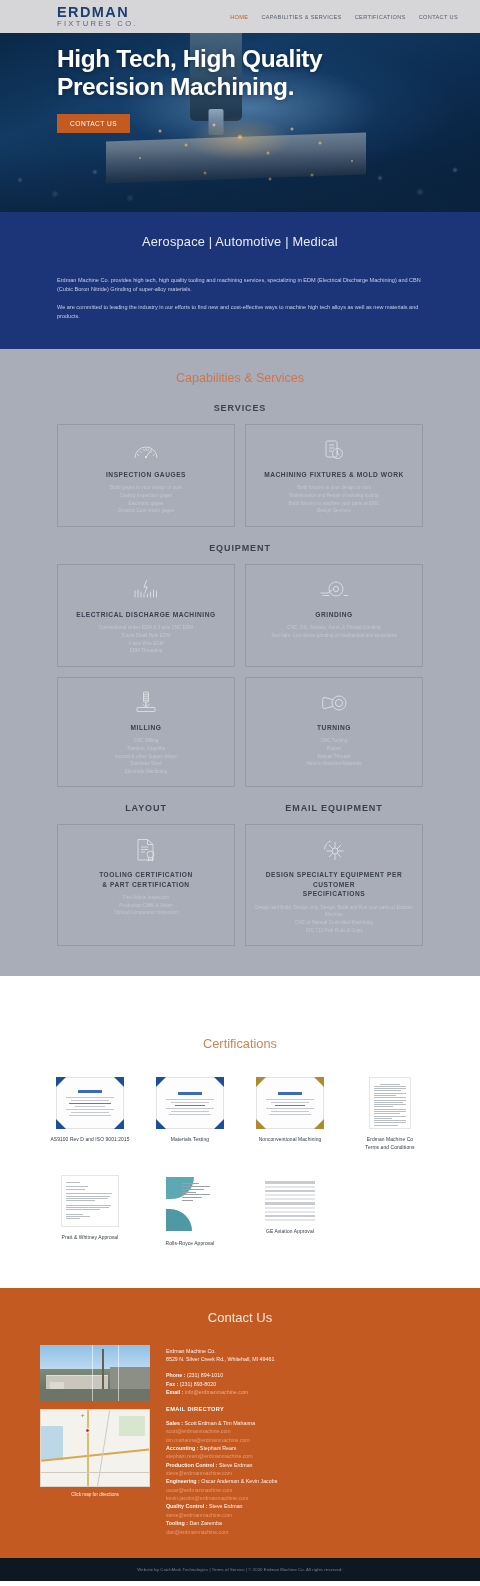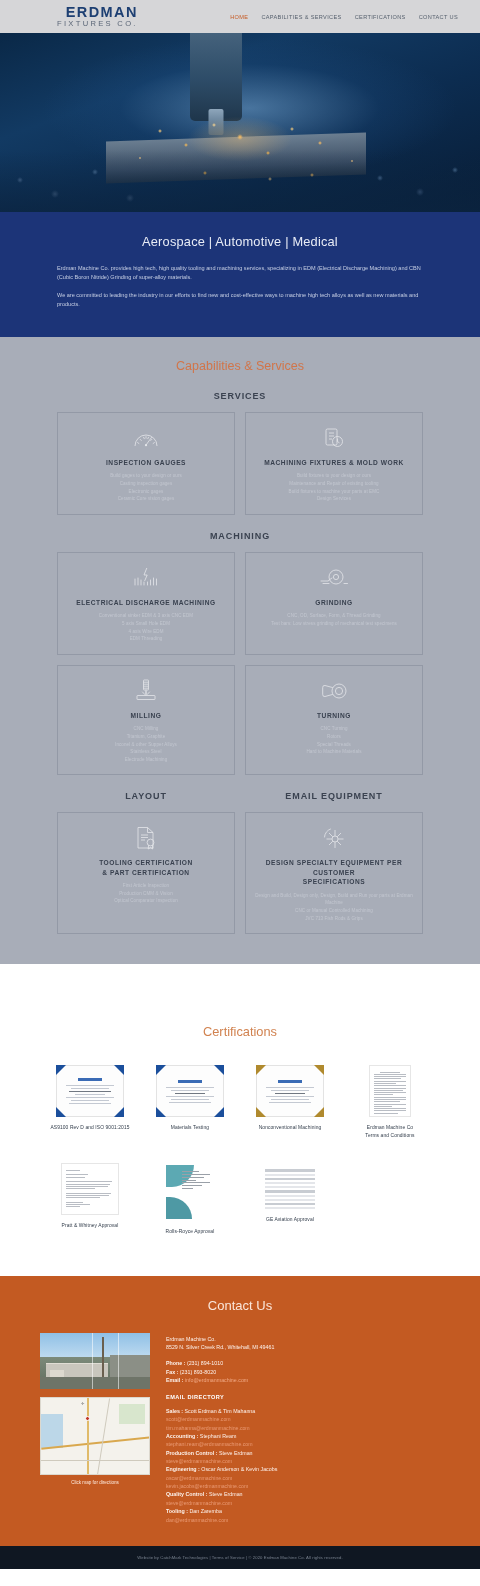--- a/index.html
+++ b/index.html
@@ -12,21 +12,20 @@
   }
   .page { width: 480px; position: relative; overflow: hidden; }
 
   
   .header {
     height: 33px;
     background: #d6d6d8;
     display: flex;
     align-items: center;
     padding: 0 22px 0 57px;
-    text-align: right;
   }
   .logo { line-height: 1; }
   .logo-main {
     font-size: 14.5px;
     font-weight: bold;
     letter-spacing: 1.4px;
     color: #1d3f72;
     display: block;
   }
   .logo-sub {
@@ -142,21 +141,21 @@
   .intro {
     background: #1c3478;
     padding: 22px 57px 28px;
   }
   .intro-title {
     text-align: center;
     color: #e8ecf6;
     font-size: 12.8px;
     font-weight: normal;
     letter-spacing: 0.2px;
-    margin-bottom: 15px;
+    margin-bottom: 27px;
   }
   .intro-p {
     color: #c6cfe4;
     font-size: 5.55px;
     line-height: 1.62;
     margin-bottom: 9px;
   }
   .intro-p:last-child { margin-bottom: 0; }
 
   
@@ -387,20 +386,27 @@
 
   <div class="hero">
     <div class="hero-bg">
       <div class="base"></div>
       <div class="machine"></div>
       <div class="spindle"></div>
       <div class="block"></div>
       <div class="sparks"></div>
       <div class="chips"></div>
     </div>
+    <div class="hero-inner">
+      <div class="hero-title">
+        <span>High Tech, High Quality</span><br>
+        <span>Precision Machining.</span>
+      </div>
+      <button class="hero-cta">CONTACT US</button>
+    </div>
   </div>
 
   <div class="intro">
     <div class="intro-title">Aerospace | Automotive | Medical</div>
     <p class="intro-p">Erdman Machine Co. provides high tech, high quality tooling and machining services, specializing in EDM (Electrical Discharge Machining) and CBN (Cubic Boron Nitride) Grinding of super-alloy materials.</p>
     <p class="intro-p">We are committed to leading the industry in our efforts to find new and cost-effective ways to machine high tech alloys as well as new materials and products.</p>
   </div>
 
   <div class="caps">
     <div class="caps-title">Capabilities &amp; Services</div>
@@ -436,21 +442,21 @@
         <div class="card-title">MACHINING FIXTURES &amp; MOLD WORK</div>
         <ul class="card-list">
           <li>Build fixtures to your design or ours</li>
           <li>Maintenance and Repair of existing tooling</li>
           <li>Build fixtures to machine your parts at EMC</li>
           <li>Design Services</li>
         </ul>
       </div>
     </div>
 
-    <div class="group-title">MACHINING</div>
+    <div class="group-title">EQUIPMENT</div>
     <div class="row">
       <div class="card">
         <div class="card-icon">
           <svg width="26" height="22" viewBox="0 0 26 22" fill="none" stroke="#e4e6ea" stroke-width="0.8">
             <path d="M13.8 1 L11 8 h3.2 L11.6 14" stroke-linejoin="round"></path>
             <path d="M2 12 v6 M5 11 v7 M8 13 v5 M11 15 v3 M14.5 15 v3 M17.5 13 v5 M20.5 11 v7 M23.5 12 v6" stroke-linecap="round"></path>
           </svg>
         </div>
         <div class="card-title">ELECTRICAL DISCHARGE MACHINING</div>
         <ul class="card-list">

